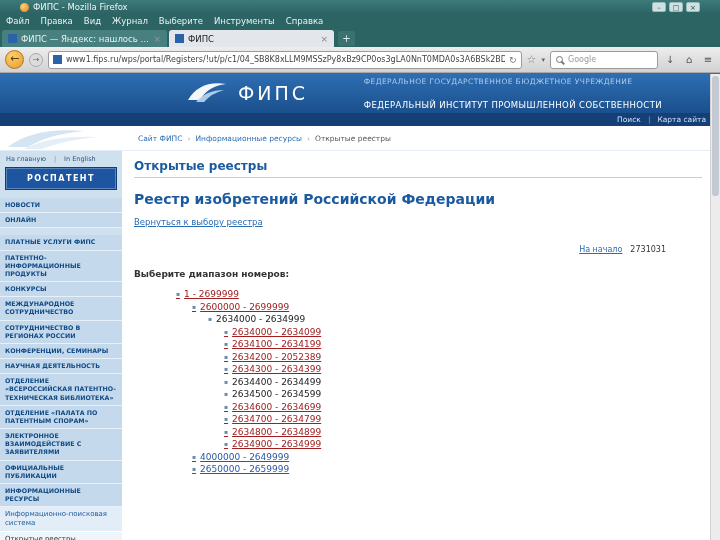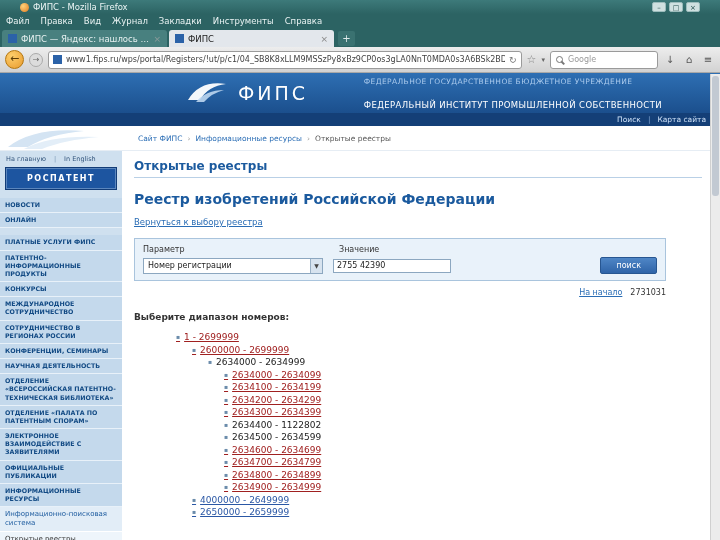--- a/index.html
+++ b/index.html
@@ -114,21 +114,21 @@
       <span class="wb">×</span>
     </span>
   </div>
 
   <div class="menubar">
 
   <span class="menu-item">Файл</span>
       <span class="menu-item">Правка</span>
       <span class="menu-item">Вид</span>
       <span class="menu-item">Журнал</span>
-      <span class="menu-item">Закладки</span>
+      <span class="menu-item">Выберите</span>
       <span class="menu-item">Инструменты</span>
       <span class="menu-item">Справка</span>
     </div>
 
   <div class="tabbar">
     <div style="display:flex;gap:2px;align-items:flex-end">
 
         <div class="tab inactive">
           <span class="tab-fav"></span>
           <span class="tab-label">ФИПС — Яндекс: нашлось 31 млн результатов</span>
@@ -232,51 +232,37 @@
       <div class="sb-sub">Информационно-поисковая система</div>
           <div class="sb-sub current">Открытые реестры</div>
         </div>
     </div>
 
     <div class="content">
       <div class="page-title">Открытые реестры</div>
       <div class="reg-title">Реестр изобретений Российской Федерации</div>
       <span class="back-link">Вернуться к выбору реестра</span>
 
-      <div class="form-box">
-        <div class="form-labels">
-          <span class="fl-param">Параметр</span>
-          <span class="fl-value">Значение</span>
-        </div>
-        <div class="form-controls">
-          <div class="select">
-            <span>Номер регистрации</span>
-            <span class="select-arrow">▼</span>
-          </div>
-          <input class="text-input" type="text" value="2755 42390" style="">
-          <span class="search-btn">поиск</span>
-        </div>
-      </div>
 
       <div class="total-line">
         <span class="total-link">На начало</span><span>2731031</span>
       </div>
 
       <div class="range-prompt">Выберите диапазон номеров:</div>
 
       <div class="tree">
 
       <div class="range d0 red">1 - 2699999</div>
           <div class="range d1 red">2600000 - 2699999</div>
           <div class="range d2 dark">2634000 - 2634999</div>
           <div class="range d3 red">2634000 - 2634099</div>
           <div class="range d3 red">2634100 - 2634199</div>
-          <div class="range d3 red">2634200 - 2634299</div>
+          <div class="range d3 red">2634200 - 2052389</div>
           <div class="range d3 red">2634300 - 2634399</div>
-          <div class="range d3 darklink">2634400 - 1122802</div>
+          <div class="range d3 darklink">2634400 - 2634499</div>
           <div class="range d3 darklink">2634500 - 2634599</div>
           <div class="range d3 red">2634600 - 2634699</div>
           <div class="range d3 red">2634700 - 2634799</div>
           <div class="range d3 red">2634800 - 2634899</div>
           <div class="range d3 red">2634900 - 2634999</div>
           <div class="range d1 blue">4000000 - 2649999</div>
           <div class="range d1 blue">2650000 - 2659999</div>
         </div>
     </div>
   </div>

